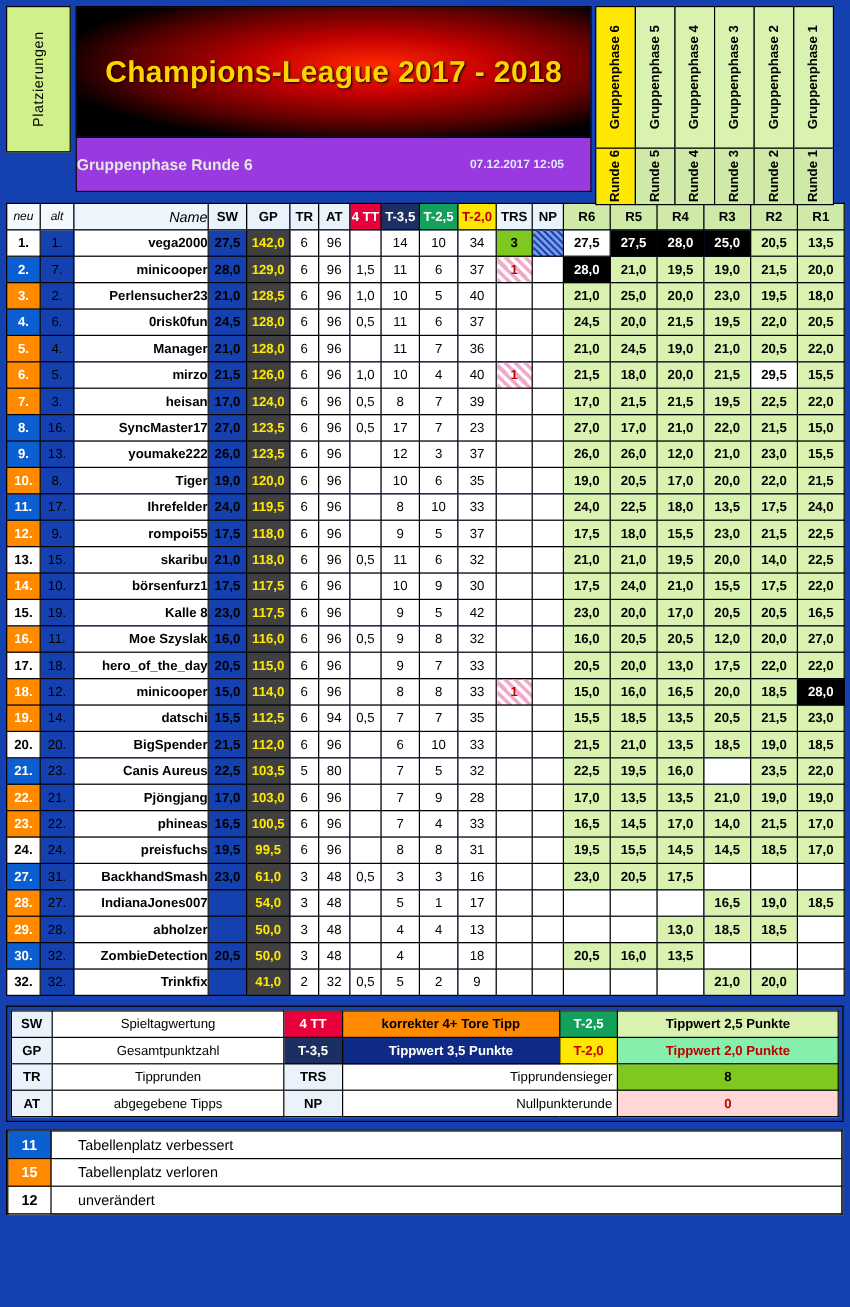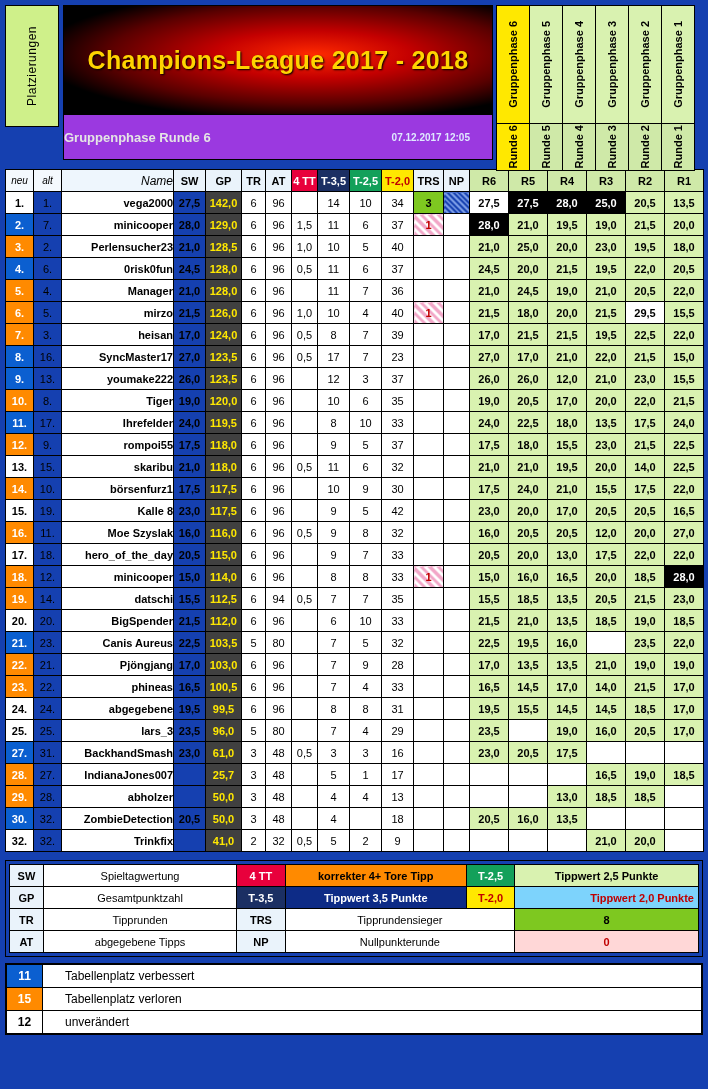--- a/index.html
+++ b/index.html
@@ -102,24 +102,24 @@
   .legend td{border:1px solid #000;height:21px;font-size:11px;padding:0 4px;}
   .legend td.k{width:28px;text-align:center;font-weight:bold;background:#eaf3fb;}
   .legend td.lbl{text-align:center;}
   .lg-tt{background:#e8003c;color:#fff;font-weight:bold;text-align:center;}
   .lg-ttx{background:#ff8a00;color:#000;font-weight:bold;text-align:center;}
   .lg-t35{background:#1b2f63;color:#fff;font-weight:bold;text-align:center;}
   .lg-t35x{background:#0d2b86;color:#fff;font-weight:bold;text-align:center;}
   .lg-t25{background:#13a05a;color:#fff;font-weight:bold;text-align:center;}
   .lg-t25x{background:#d9f2b0;color:#000;font-weight:bold;text-align:center;}
   .lg-t20{background:#ffe800;color:#c00000;font-weight:bold;text-align:center;}
-  .lg-t20x{background:#7dd3fc;color:#c00000;font-weight:bold;text-align:right;}
+  .lg-t20x{background:#86efac;color:#c00000;font-weight:bold;text-align:center;}
   .lg-trsv{background:#7ec820;text-align:center;font-weight:bold;}
   .lg-npv{background:#ffd7d7;color:#c00000;text-align:center;font-weight:bold;}
-  .lg-center{text-align:center;}
+  .lg-center{text-align:right;}
 
   .keywrap{margin-top:6px;border:1px solid #000;background:#fff;}
   table.keys{width:100%;table-layout:fixed;}
   .keys td{border:1px solid #000;height:22px;font-size:12px;padding:0 6px;}
   .keys td.k{width:36px;text-align:center;font-weight:bold;}
   .keys td.t{text-align:left;padding-left:22px;}
 </style>
 </head>
 <body>
 
@@ -716,57 +716,36 @@
             <td class="gcell g-green">16,5</td>
             <td class="gcell g-green">14,5</td>
             <td class="gcell g-green">17,0</td>
             <td class="gcell g-green">14,0</td>
             <td class="gcell g-green">21,5</td>
             <td class="gcell g-green">17,0</td>
           </tr>
           <tr>
             <td class="neu same">24.</td>
             <td class="alt">24.</td>
-            <td class="name">abgegebene</td>
+            <td class="name">preisfuchs</td>
             <td class="sw">19,5</td>
             <td class="gp">99,5</td>
             <td class="num">6</td>
             <td class="num">96</td>
             <td class="num"></td>
             <td class="num">8</td>
             <td class="num">8</td>
             <td class="num">31</td>
             <td class="num"></td>
             <td class="num"></td>
             <td class="gcell g-green">19,5</td>
             <td class="gcell g-green">15,5</td>
             <td class="gcell g-green">14,5</td>
             <td class="gcell g-green">14,5</td>
             <td class="gcell g-green">18,5</td>
-            <td class="gcell g-green">17,0</td>
-          </tr>
-          <tr>
-            <td class="neu same">25.</td>
-            <td class="alt">25.</td>
-            <td class="name">lars_3</td>
-            <td class="sw">23,5</td>
-            <td class="gp">96,0</td>
-            <td class="num">5</td>
-            <td class="num">80</td>
-            <td class="num"></td>
-            <td class="num">7</td>
-            <td class="num">4</td>
-            <td class="num">29</td>
-            <td class="num"></td>
-            <td class="num"></td>
-            <td class="gcell g-green">23,5</td>
-            <td class="gcell g-white"></td>
-            <td class="gcell g-green">19,0</td>
-            <td class="gcell g-green">16,0</td>
-            <td class="gcell g-green">20,5</td>
             <td class="gcell g-green">17,0</td>
           </tr>
           <tr>
             <td class="neu up">27.</td>
             <td class="alt">31.</td>
             <td class="name">BackhandSmash</td>
             <td class="sw">23,0</td>
             <td class="gp">61,0</td>
             <td class="num">3</td>
             <td class="num">48</td>
@@ -781,21 +760,21 @@
             <td class="gcell g-green">17,5</td>
             <td class="gcell g-white"></td>
             <td class="gcell g-white"></td>
             <td class="gcell g-white"></td>
           </tr>
           <tr>
             <td class="neu down">28.</td>
             <td class="alt">27.</td>
             <td class="name">IndianaJones007</td>
             <td class="sw"></td>
-            <td class="gp">25,7</td>
+            <td class="gp">54,0</td>
             <td class="num">3</td>
             <td class="num">48</td>
             <td class="num"></td>
             <td class="num">5</td>
             <td class="num">1</td>
             <td class="num">17</td>
             <td class="num"></td>
             <td class="num"></td>
             <td class="gcell g-white"></td>
             <td class="gcell g-white"></td>

